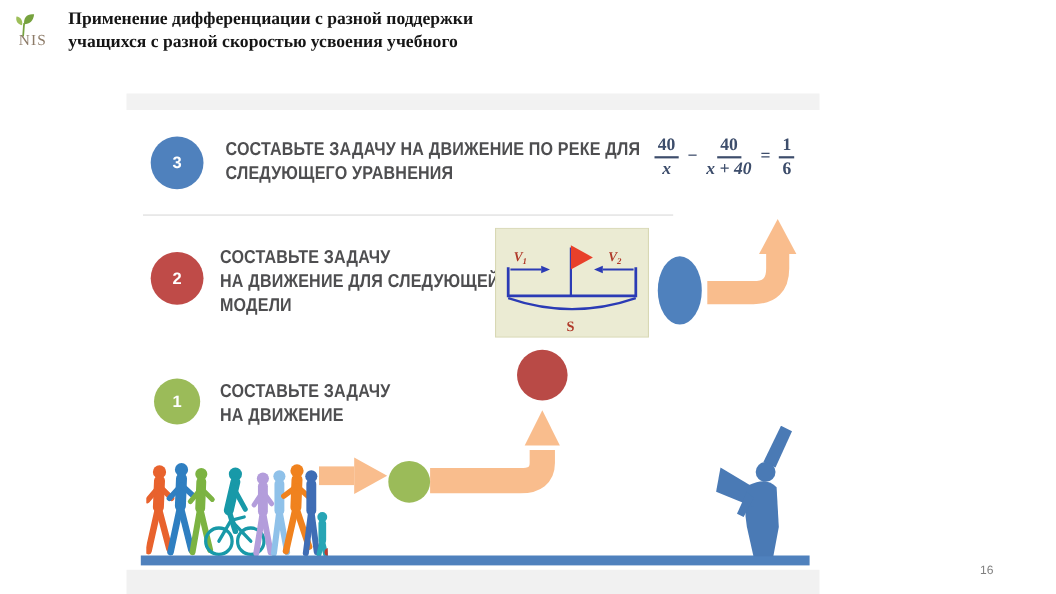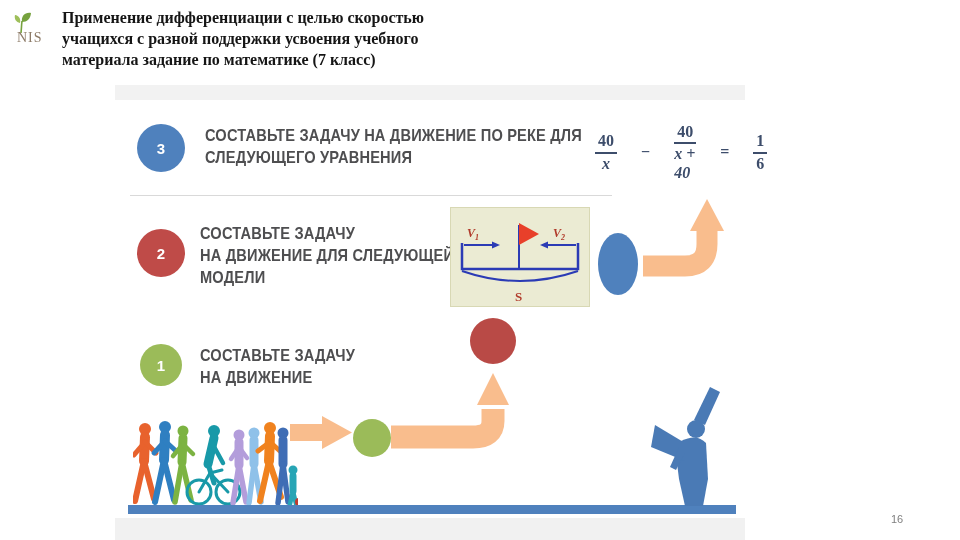--- a/index.html
+++ b/index.html
@@ -35,21 +35,21 @@
   
   .steptext{position:absolute;font-weight:700;color:#4e4e50;font-size:17px;line-height:22px;
             letter-spacing:0.2px;transform:scaleX(0.86);transform-origin:0 0;white-space:nowrap;}
   .t3{left:90px;top:40px;}
   .t2{left:85px;top:138px;}
   .t1{left:85px;top:260px;}
 
   .divider{position:absolute;left:15px;top:110px;width:482px;height:1px;background:#d9d9d9;}
 
   
-  .equation{position:absolute;left:480px;top:38px;display:flex;align-items:center;gap:24px;
+  .equation{position:absolute;left:480px;top:38px;display:flex;align-items:center;gap:8px;
             font-family:"Liberation Serif",serif;font-weight:bold;font-size:16px;color:#3d4d6b;}
   .frac{display:inline-flex;flex-direction:column;align-items:center;line-height:1.15;}
   .frac .num{border-bottom:2px solid #3d4d6b;padding:0 3px 1px;}
   .frac .den{padding-top:1px;font-style:italic;}
   .frac .den.upright{font-style:normal;}
   .op{padding-bottom:2px;}
 
   
   .modelbox{position:absolute;left:335px;top:122px;width:140px;height:100px;}
 
@@ -72,23 +72,22 @@
   <div class="logo">
     <svg width="26" height="24" viewBox="0 0 26 24">
       <path d="M10,13 C6,12 4,9 5,5 C9,5.5 11,9 10,13 Z" fill="#9ebf5a"></path>
       <path d="M12,12 C11,6 15,2 21,3 C20.5,9 17,12 12,12 Z" fill="#76a23e"></path>
       <path d="M11,23 C11.5,18 11.5,15 12,11" stroke="#76a23e" stroke-width="1.6" fill="none"></path>
     </svg>
     <span class="nis">NIS</span>
   </div>
 
   <div class="title">
-    <div>Применение дифференциации с целью скоростью</div>
-    <div>учащихся  с разной поддержки усвоения учебного</div>
-    <div>материала задание по математике (7 класс)</div>
+    <div>Применение дифференциации с разной поддержки</div>
+    <div>учащихся  с разной скоростью усвоения учебного</div>
   </div>
 
   <div class="pagenum">16</div>
 
   <div class="panel">
     <div class="band-top"></div>
     <div class="band-bottom"></div>
 
     <div class="stepcircle c3">
       <span>3</span>

